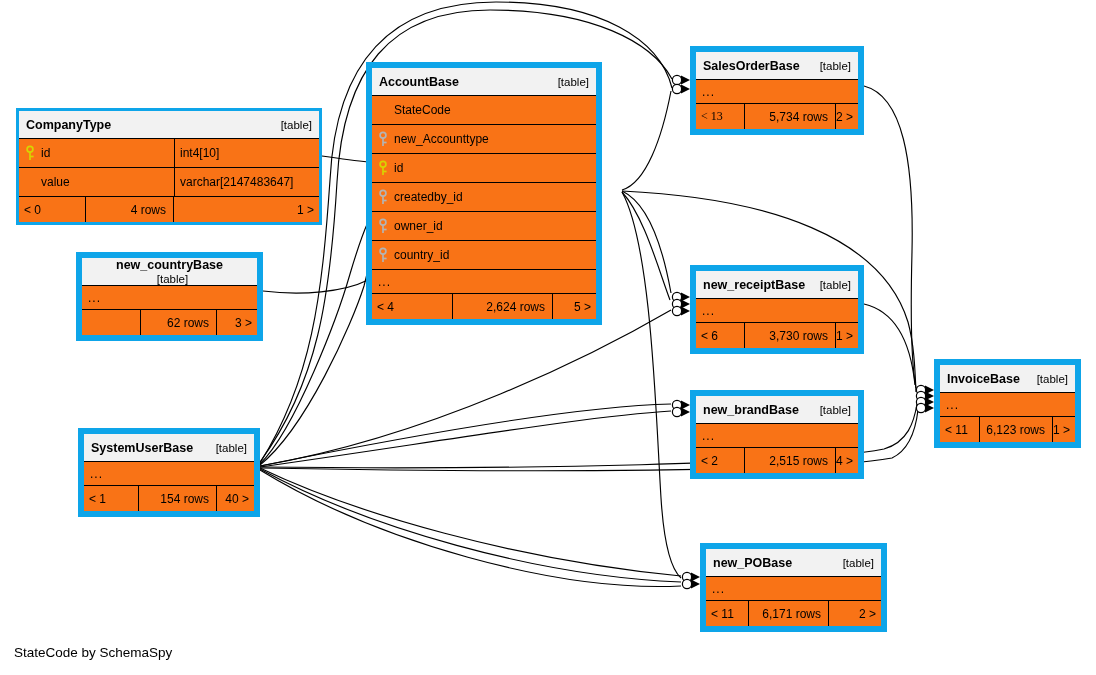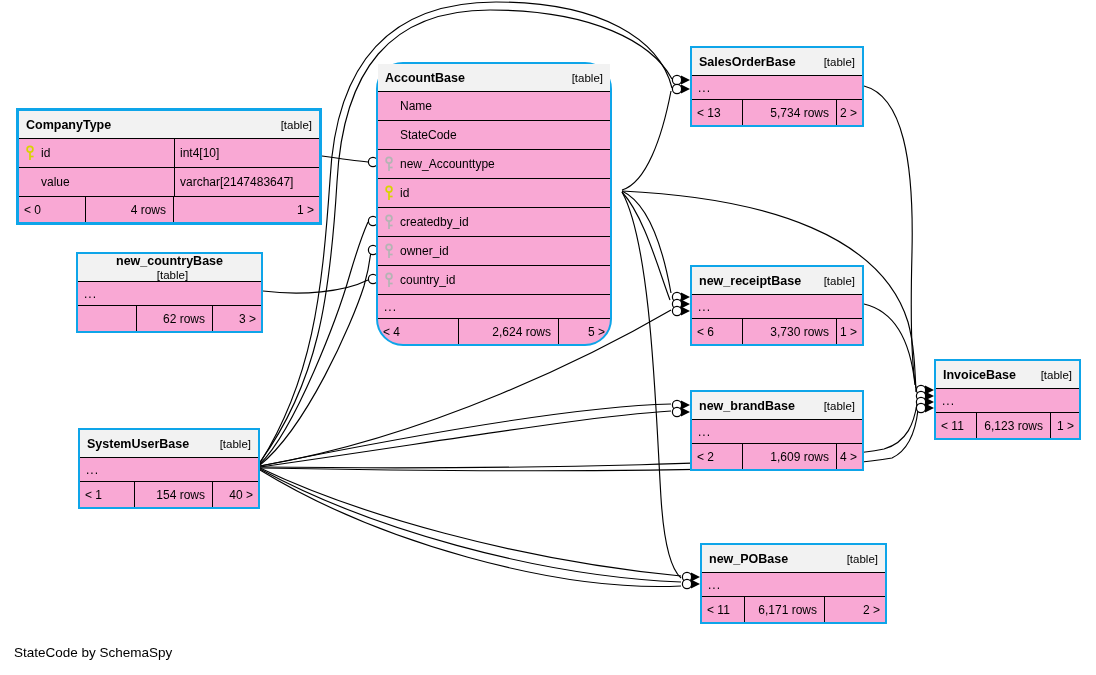--- a/index.html
+++ b/index.html
@@ -2,21 +2,21 @@
 <html><head>
 <meta charset="utf-8">
 <style>
   html,body{margin:0;padding:0;background:#fff;}
   #stage{
     position:relative;width:1096px;height:675px;background:#fff;overflow:hidden;
     font-family:"Liberation Sans", sans-serif;color:#000;
   }
   #edge-layer{position:absolute;left:0;top:0;z-index:1;}
   .table-box{
-    position:absolute;z-index:2;background:#f9a8d4;border:2px solid #0ea5e9;
+    position:absolute;z-index:2;background:#f97316;border:6px solid #0ea5e9;
     box-sizing:border-box;font-size:12px;
   }
   .table-box.emph{border-width:3px;}
   .tbl-header{
     background:#f2f2f2;height:28px;display:flex;align-items:center;
     justify-content:space-between;padding:0 7px;border-bottom:1px solid #000;
     box-sizing:border-box;
   }
   .tbl-name{font-weight:bold;font-size:12.5px;white-space:nowrap;}
   .tbl-tag{font-size:11.5px;white-space:nowrap;margin-left:6px;}
@@ -162,28 +162,24 @@
             <span>value</span>
           </div>
           <div class="cell-type">varchar[2147483647]</div>
         </div>
         <div class="tbl-footer">
           <div class="ft-cell ft-parents" style="width: 66px;">&lt; 0</div>
           <div class="ft-cell ft-rows" style="width: 88px;">4 rows</div>
           <div class="ft-cell ft-children">1 &gt;</div>
         </div>
       </div>
-      <div class="table-box" style="left: 376px; top: 62px; width: 236px; border-radius: 27px;">
+      <div class="table-box" style="left: 366px; top: 62px; width: 236px;">
         <div class="tbl-header" style="background: rgb(242, 242, 242);">
           <span class="tbl-name">AccountBase</span>
           <span class="tbl-tag">[table]</span>
-        </div>
-        <div class="tbl-row">
-          <span class="keyarea"></span>
-          <span>Name</span>
         </div>
         <div class="tbl-row">
           <span class="keyarea"></span>
           <span>StateCode</span>
         </div>
         <div class="tbl-row">
           <span class="keyarea">
             <svg width="10" height="16" viewBox="0 0 10 16">
     <circle cx="5" cy="4.2" r="2.9" fill="none" stroke="#b4b4b4" stroke-width="1.7"></circle>
     <line x1="5" y1="7.1" x2="5" y2="15" stroke="#b4b4b4" stroke-width="1.7"></line>
@@ -239,21 +235,21 @@
           <div class="ft-cell ft-children">5 &gt;</div>
         </div>
       </div>
       <div class="table-box" style="left: 690px; top: 46px; width: 174px;">
         <div class="tbl-header" style="background: rgb(242, 242, 242);">
           <span class="tbl-name">SalesOrderBase</span>
           <span class="tbl-tag">[table]</span>
         </div>
         <div class="dots-row">...</div>
         <div class="tbl-footer">
-          <div class="ft-cell ft-parents" style="width: 50px;">&lt; 13</div>
+          <div class="ft-cell ft-parents" style="width: 50px; font-family: Liberation Serif, serif;">&lt; 13</div>
           <div class="ft-cell ft-rows" style="width: 94px;">5,734 rows</div>
           <div class="ft-cell ft-children">2 &gt;</div>
         </div>
       </div>
       <div class="table-box" style="left: 76px; top: 252px; width: 187px;">
         <div class="tbl-header" style="background: rgb(242, 242, 242); flex-direction: column;">
           <span class="tbl-name">new_countryBase</span>
           <span class="tbl-tag">[table]</span>
         </div>
         <div class="dots-row">...</div>
@@ -276,21 +272,21 @@
         </div>
       </div>
       <div class="table-box" style="left: 690px; top: 370px; width: 174px; margin-top: 20px;">
         <div class="tbl-header" style="background: rgb(242, 242, 242);">
           <span class="tbl-name">new_brandBase</span>
           <span class="tbl-tag">[table]</span>
         </div>
         <div class="dots-row">...</div>
         <div class="tbl-footer">
           <div class="ft-cell ft-parents" style="width: 50px;">&lt; 2</div>
-          <div class="ft-cell ft-rows" style="width: 94px;">1,609 rows</div>
+          <div class="ft-cell ft-rows" style="width: 94px;">2,515 rows</div>
           <div class="ft-cell ft-children">4 &gt;</div>
         </div>
       </div>
       <div class="table-box" style="left: 934px; top: 359px; width: 147px;">
         <div class="tbl-header" style="background: rgb(242, 242, 242); gap: 10px;">
           <span class="tbl-name">InvoiceBase</span>
           <span class="tbl-tag">[table]</span>
         </div>
         <div class="dots-row">...</div>
         <div class="tbl-footer">

